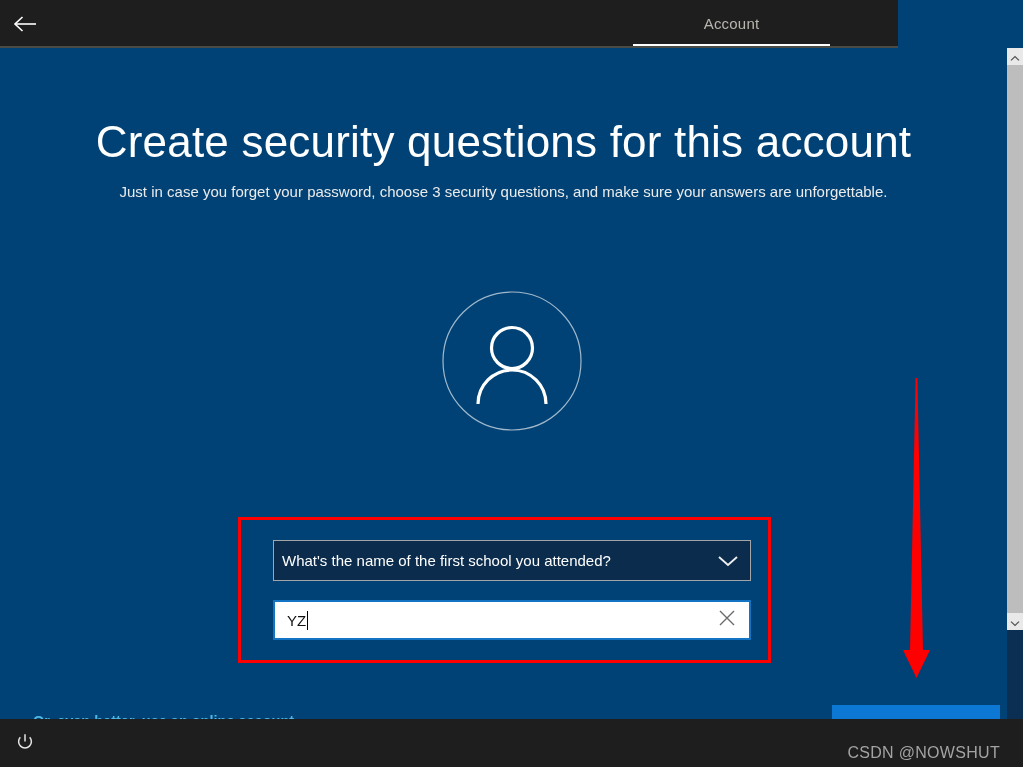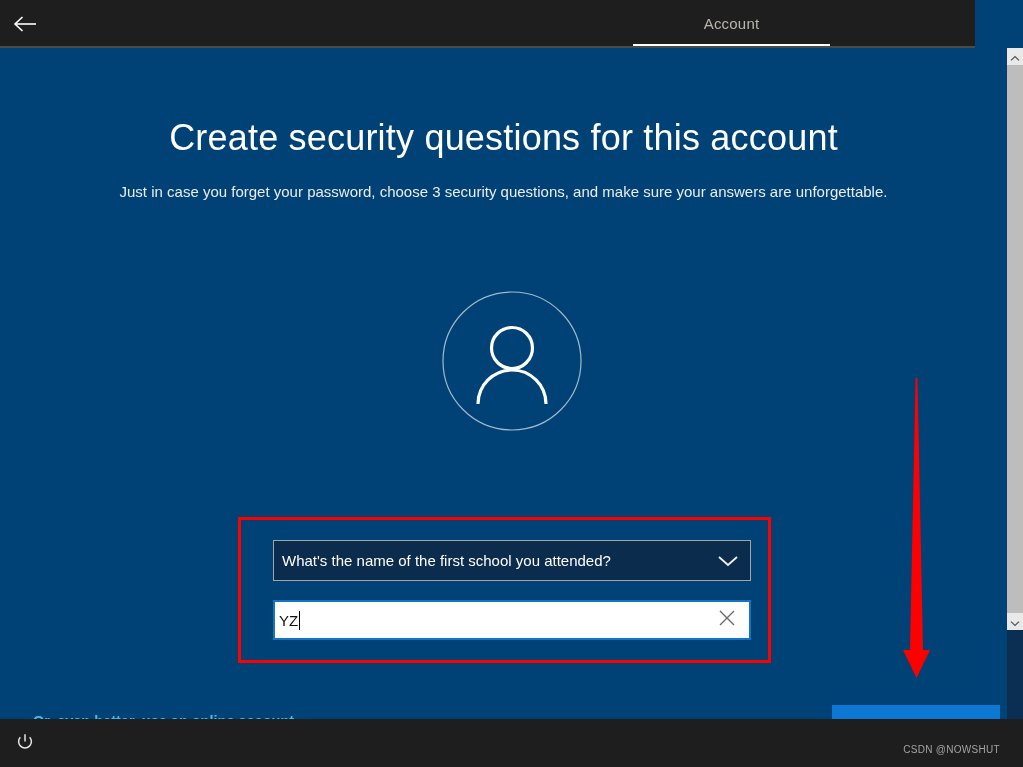--- a/index.html
+++ b/index.html
@@ -14,21 +14,21 @@
     overflow: hidden;
     font-family: "Liberation Sans", sans-serif;
     background: #004275;
     user-select: none;
   }
 
   
   #titlebar {
     position: absolute;
     left: 0; top: 0;
-    width: 975px;
+    width: 898px;
     height: 48px;
     background: #1e1e1e;
     border-bottom: 2px solid #4a4a47;
     box-sizing: border-box;
   }
   #back-btn {
     position: absolute;
     left: 5px; top: 5px;
     width: 40px; height: 38px;
     display: flex;
@@ -70,21 +70,21 @@
     height: 671px;
     background: #004275;
     overflow: hidden;
   }
   #heading {
     position: absolute;
     left: 0; top: 69px;
     width: 1007px;
     text-align: center;
     color: #ffffff;
-    font-size: 36px;
+    font-size: 44px;
     font-weight: 300;
     letter-spacing: .2px;
     white-space: nowrap;
   }
   #subheading {
     position: absolute;
     left: 0; top: 135px;
     width: 1007px;
     text-align: center;
     color: #ebebeb;
@@ -145,21 +145,21 @@
     width: 478px; height: 40px;
     background: #ffffff;
     border: 2px solid #1474c4;
     box-sizing: border-box;
     display: flex;
     align-items: center;
     cursor: text;
   }
   #answer-value-wrap {
     flex: 1;
-    padding-left: 4px;
+    padding-left: 12px;
     display: flex;
     align-items: center;
     overflow: hidden;
   }
   #answer-value {
     color: #111111;
     font-size: 15px;
     white-space: pre;
   }
   #answer-caret {
@@ -257,21 +257,21 @@
     width: 26px; height: 26px;
     display: flex;
     align-items: center;
     justify-content: center;
     cursor: pointer;
   }
   #watermark {
     position: absolute;
     right: 23px; top: 744px;
     color: #a3a3a3;
-    font-size: 10px;
+    font-size: 16px;
     letter-spacing: .3px;
     white-space: nowrap;
   }
 </style>
 </head>
 <body>
 
 <div id="screen">
 
   <div id="titlebar">

